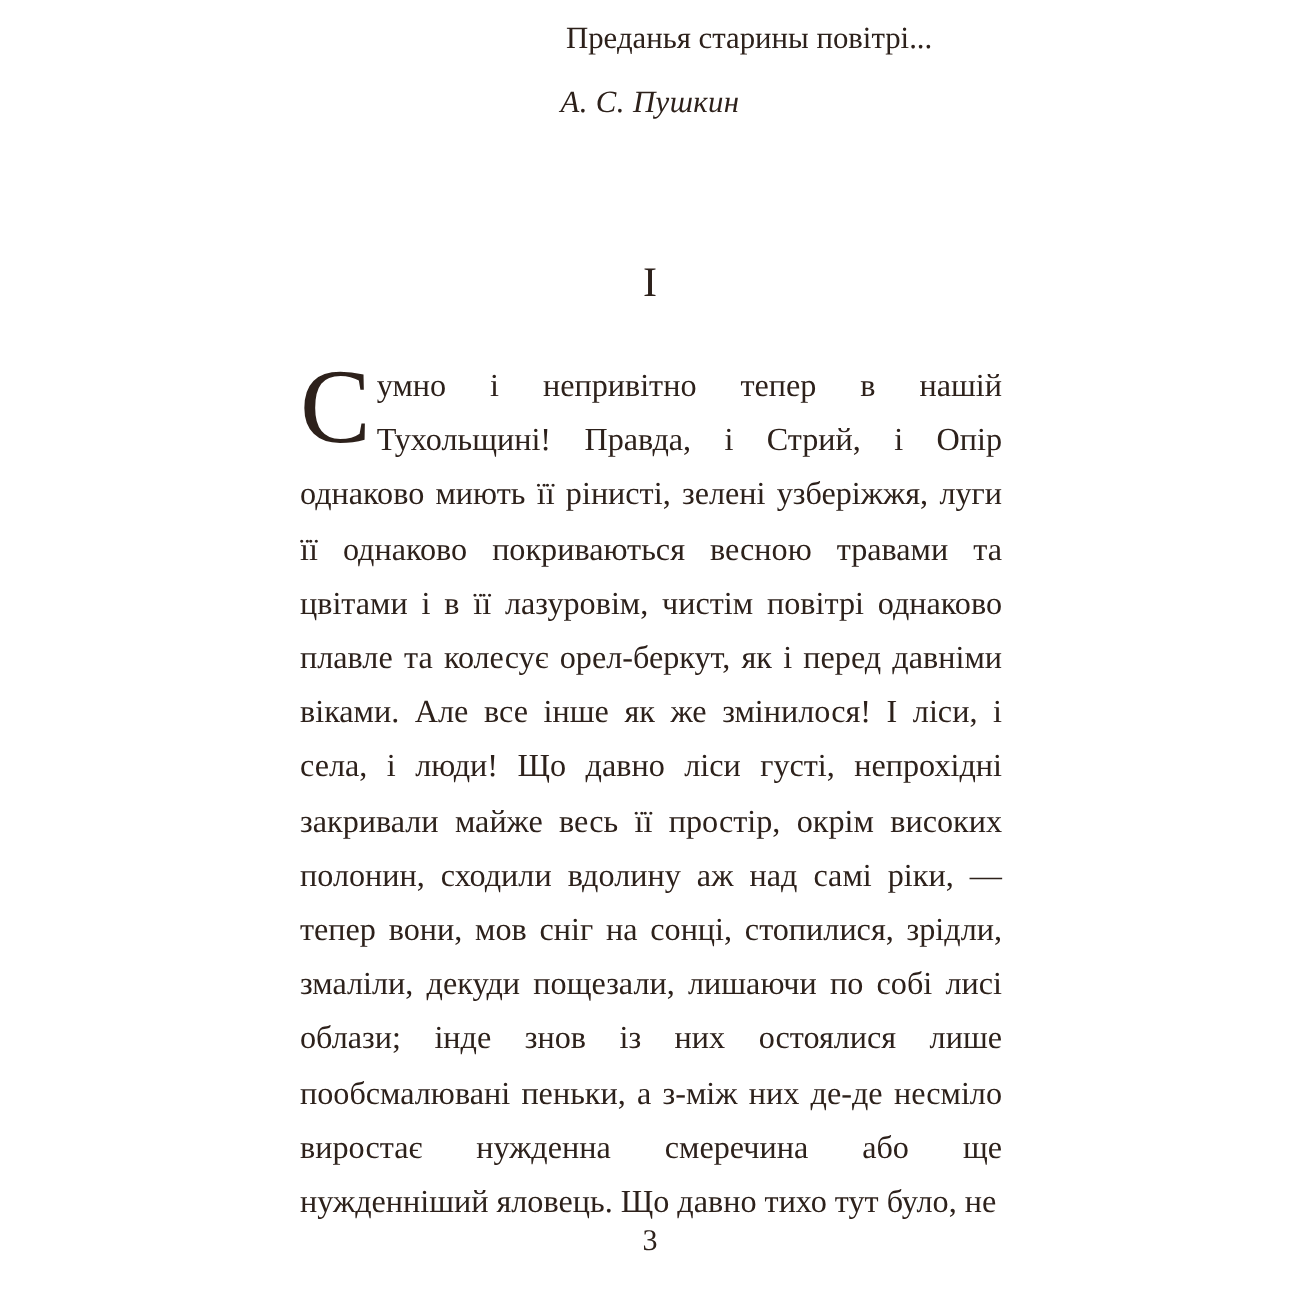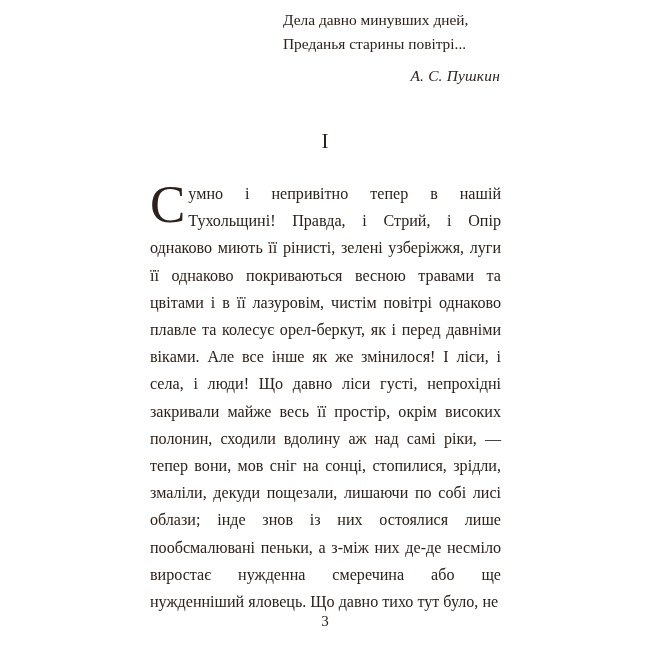--- a/index.html
+++ b/index.html
@@ -29,21 +29,21 @@
     padding-left: 133px;
   }
   .epigraph-line {
     font-size: 15.4px;
     line-height: 24px;
     white-space: nowrap;
     color: #2d211b;
   }
   .epigraph-author {
     margin-top: 10px;
-    text-align: right;
+    text-align: center;
     font-style: italic;
     font-size: 15.4px;
     line-height: 20px;
     color: #2d211b;
     letter-spacing: 0.2px;
   }
 
   
   .chapter-number {
     position: absolute;
@@ -93,21 +93,20 @@
     color: #2d211b;
   }
 </style>
 </head>
 <body>
 
 <div class="page">
 
   <div class="epigraph">
     <div class="epigraph-lines">
-      <div class="epigraph-line">Дела давно минувших дней,</div>
       <div class="epigraph-line">Преданья старины повітрі...</div>
     </div>
     <div class="epigraph-author">А. С. Пушкин</div>
   </div>
 
   <div class="chapter-number">I</div>
 
   <div class="body-text">
     <p><span class="dropcap">С</span><span>умно і непривітно тепер в нашій Тухольщині! Правда, і Стрий, і Опір однаково миють її ріни­сті, зелені узбе­ріжжя, луги її однаково покриваються весною травами та цвітами і в її лазуровім, чистім повітрі однаково плавле та колесує орел-беркут, як і перед давніми віками. Але все інше як же змінилося! І ліси, і села, і люди! Що давно ліси густі, непрохідні закривали майже весь її простір, окрім високих полонин, сходили вдолину аж над самі ріки, — тепер вони, мов сніг на сонці, стопилися, зрідли, змаліли, декуди пощезали, лишаючи по собі лисі облази; інде знов із них остоялися лише пообсмалювані пеньки, а з-між них де-де несміло виростає нужденна смеречина або ще нужденніший яловець. Що давно тихо тут було, не</span></p>
   </div>

